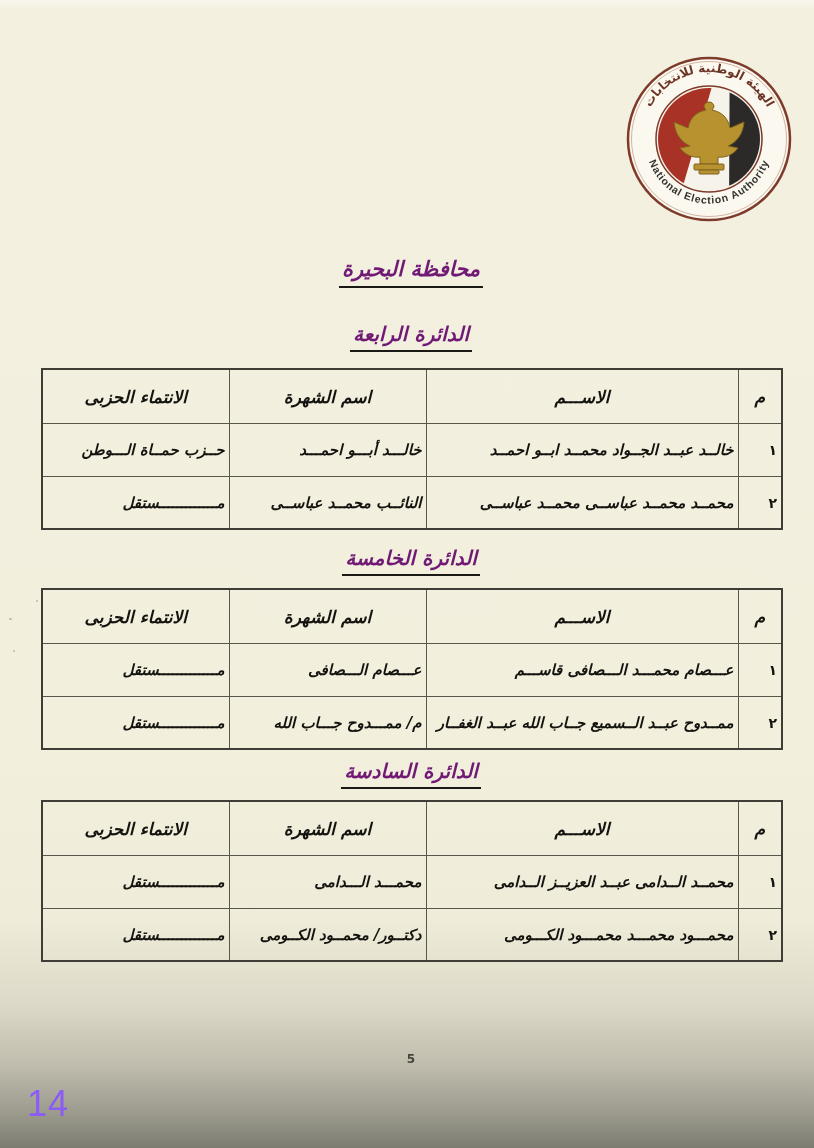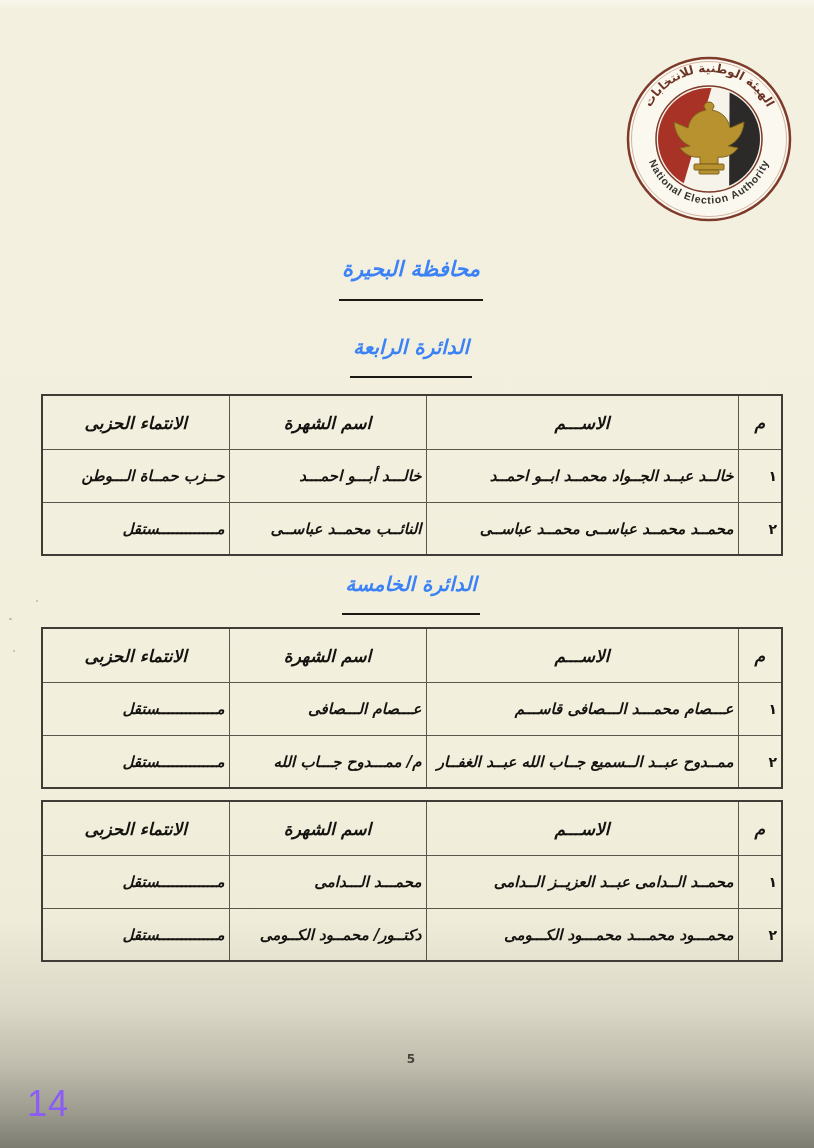--- a/index.html
+++ b/index.html
@@ -12,22 +12,22 @@
       #ddd9c8 87.5%, #bebbac 93%, #9b9a8d 97%, #7d7c71 100%);
   }
 
   
   .seal { position:absolute; left:626px; top:56px; width:166px; height:166px; }
 
   
   .content { position:absolute; left:41px; top:256px; width:740px; text-align:center; }
   .heading { line-height:1.3; }
   .gov-title, .district-title {
-    display:inline-block; font-weight:bold; font-style:italic; color:#3b82f6;
-    border-bottom:2px solid #1a1913; padding:0 3px 16px;
+    display:inline-block; font-weight:bold; font-style:italic; color:#701a75;
+    border-bottom:2px solid #1a1913; padding:0 3px 3px;
   }
   .gov-title { font-size:21px; }
   .district-title { font-size:20px; }
   .h-d4 { margin-top:33px;text-align:center; }
   .h-d5 { margin-top:15px; }
   .h-d6 { margin-top:8px; }
   table.cand { width:740px; border-collapse:collapse; table-layout:fixed; direction:rtl;
     border:2px solid #3f3d35; background:transparent; }
   .t-1 { margin-top:16px; }
   .t-2 { margin-top:12px; }
@@ -162,20 +162,23 @@
       </tr>
       <tr>
         <td class="serial">٢</td>
         <td>ممــدوح عبــد الــسميع جــاب الله عبــد الغفــار</td>
         <td>م/ ممـــدوح جـــاب الله</td>
         <td>مـــــــــــــستقل</td>
       </tr>
     </tbody>
   </table>
 
+  <div class="heading h-d6">
+    <span class="district-title">الدائرة السادسة</span>
+  </div>
   <table class="cand t-3">
     <colgroup>
         <col class="c-serial">
         <col class="c-name">
         <col class="c-alias">
         <col class="c-party">
       </colgroup>
     <thead>
       <tr>
         <th>م</th>

